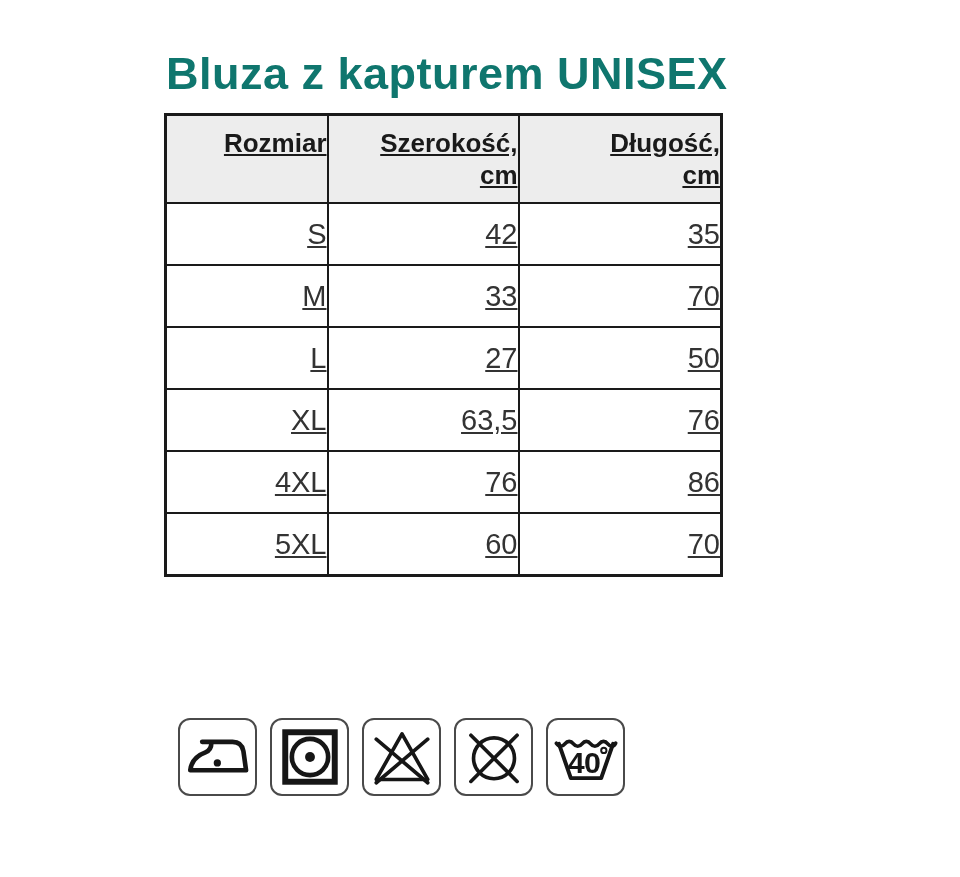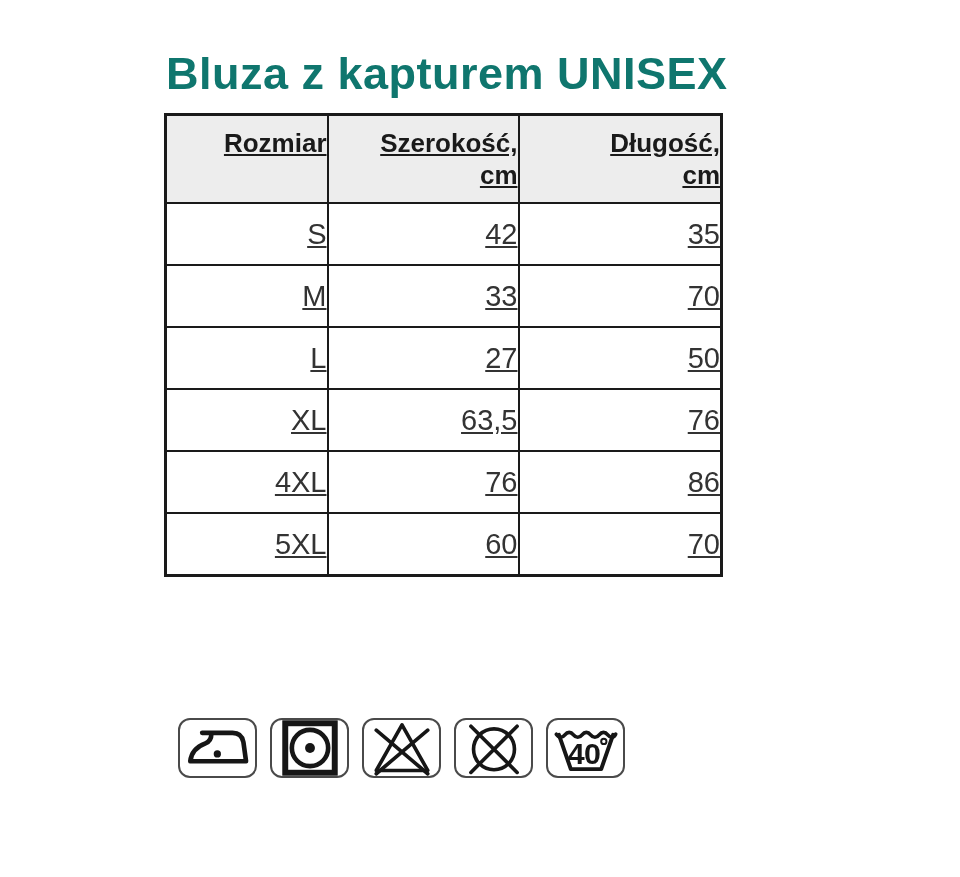--- a/index.html
+++ b/index.html
@@ -60,21 +60,21 @@
   .care-row {
     position: absolute;
     left: 178px;
     top: 718px;
     display: flex;
     gap: 13px;
   }
   .care-icon {
     box-sizing: border-box;
     width: 79px;
-    height: 60px;
+    height: 78px;
     background: #ffffff;
     border: 2px solid #4a4a4a;
     border-radius: 12px;
     display: flex;
     align-items: center;
     justify-content: center;
   }
   .care-icon svg {
     width: 68px;
     height: 66px;

